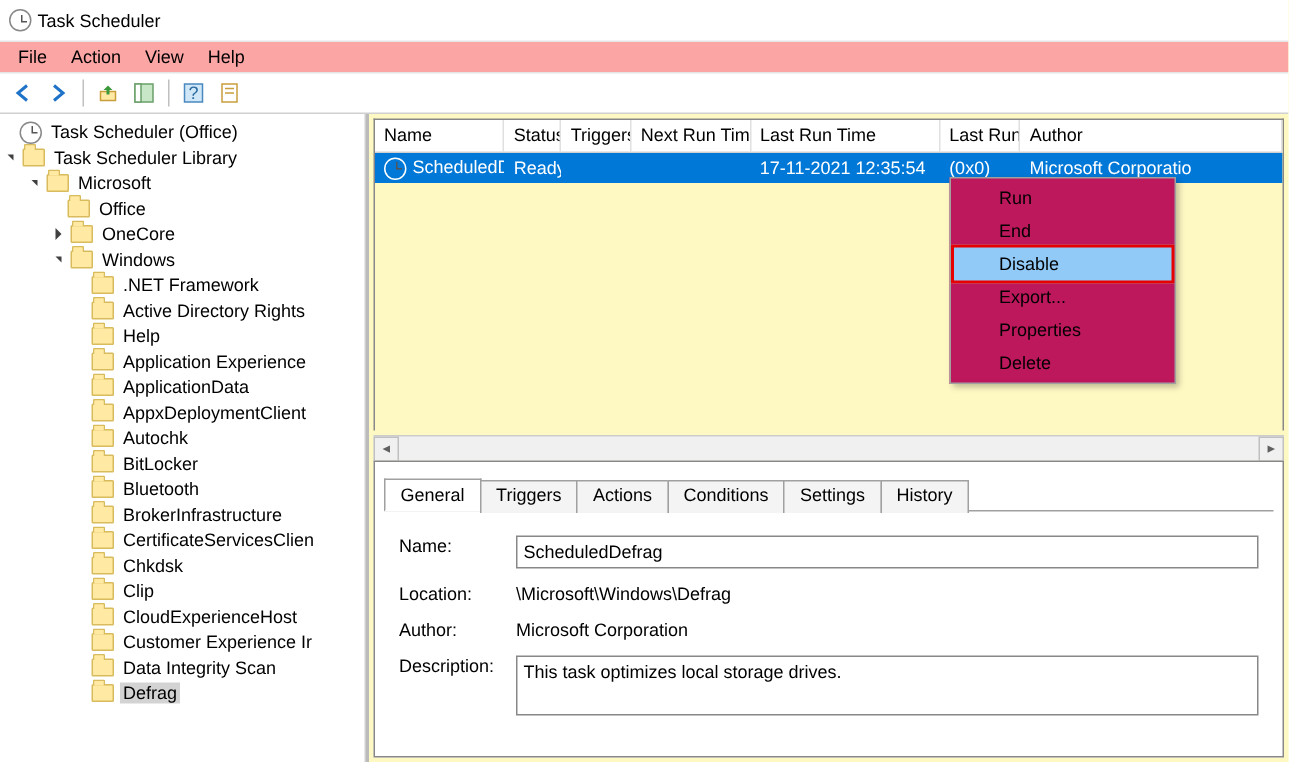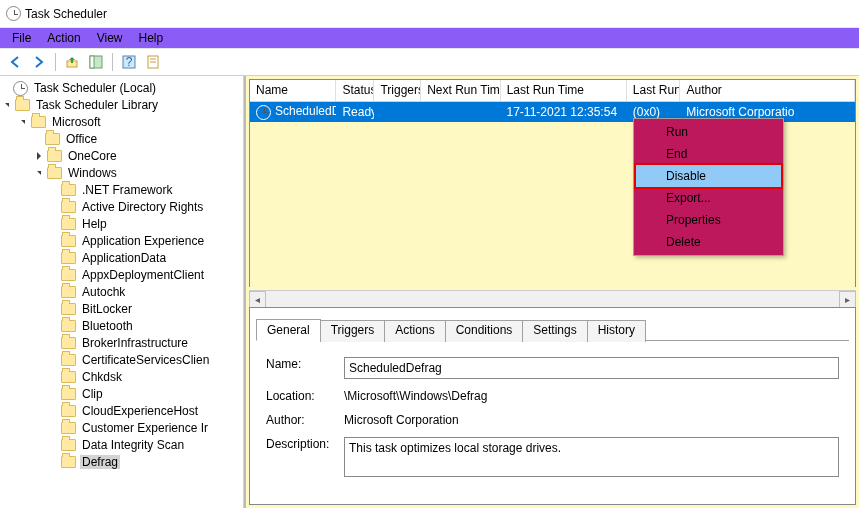--- a/index.html
+++ b/index.html
@@ -2,21 +2,21 @@
 <html><head>
 <meta charset="utf-8">
 <style>
   * { box-sizing: border-box; margin: 0; padding: 0; font-family: "Segoe UI", Tahoma, sans-serif; font-size: 12px; }
   body { width: 859px; height: 508px; background: #fff; overflow: hidden; color: #000; }
 
   
   .titlebar { height: 28px; display: flex; align-items: center; padding: 0 6px; background: #fff; border-bottom: 1px solid #e5e5e5; }
 
   
-  .menubar { height: 20px; display: flex; align-items: center; padding: 0 4px; background: #8b5cf6; }
+  .menubar { height: 20px; display: flex; align-items: center; padding: 0 4px; background: #fca5a5; }
   .menubar span { padding: 2px 8px; cursor: default; }
 
   
   .toolbar { height: 28px; display: flex; align-items: center; padding: 0 4px; gap: 2px; background: #fff; border-top: 1px solid #e5e5e5; border-bottom: 1px solid #d0d0d0; }
   .tbtn { width: 22px; height: 22px; display: flex; align-items: center; justify-content: center; border: 1px solid transparent; }
   .tsep { width: 1px; height: 18px; background: #c0c0c0; margin: 0 3px; }
 
   
   .content { display: flex; height: calc(100% - 76px); }
 
@@ -124,21 +124,21 @@
   </div>
 </div>
 
 <div class="content">
 
   <div class="treepane">
     <div class="tree" id="tree">
         <div class="node" style="padding-left: 0px;">
           <span class="toggle-none"></span>
           <span class="sched-icon"></span>
-          <span class="label">Task Scheduler (Local)</span>
+          <span class="label">Task Scheduler (Office)</span>
         </div>
         <div class="node" style="padding-left: 0px;">
           <span class="toggle toggle-open"></span>
           <span class="folder-icon"></span>
           <span class="label">Task Scheduler Library</span>
         </div>
         <div class="node" style="padding-left: 16px;">
           <span class="toggle toggle-open"></span>
           <span class="folder-icon"></span>
           <span class="label">Microsoft</span>

